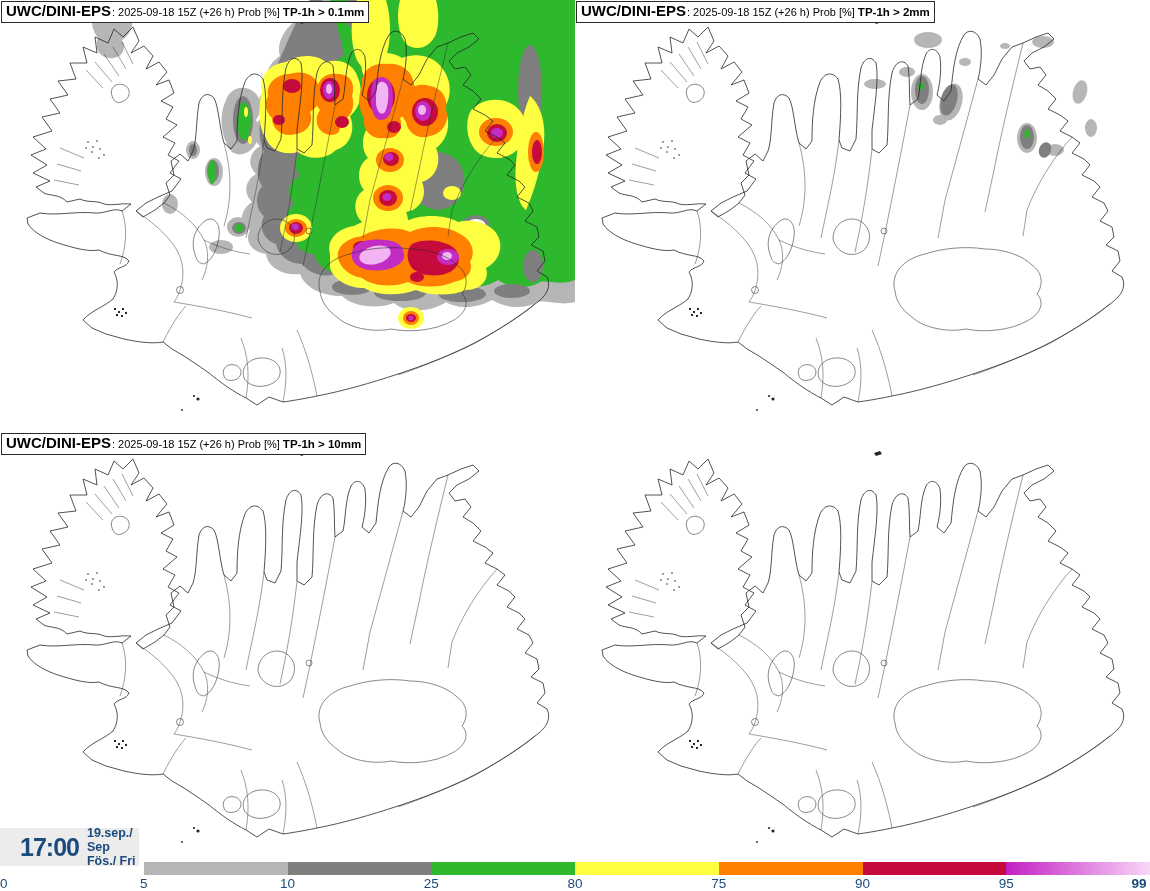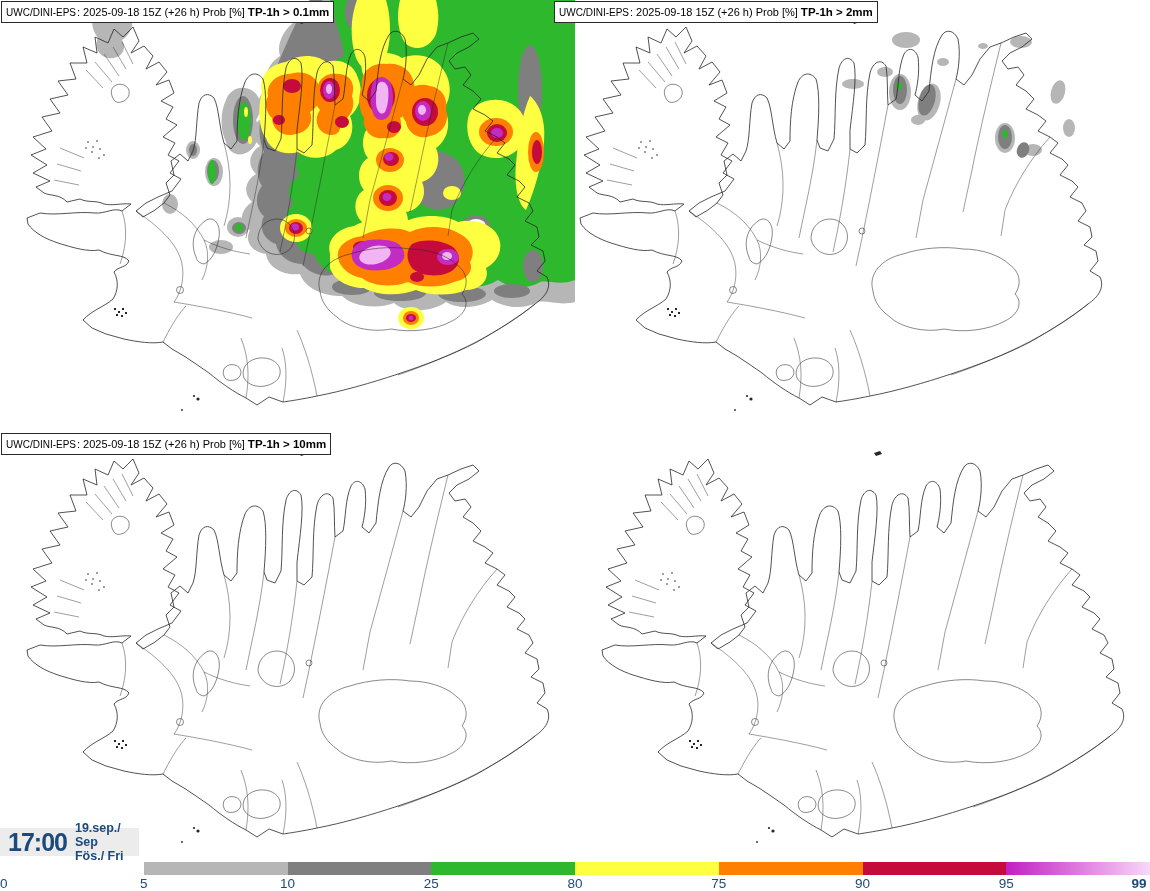--- a/index.html
+++ b/index.html
@@ -16,26 +16,26 @@
   
   .f-lg{fill:var(--prob_lightgray);} .f-dg{fill:var(--prob_darkgray);}
   .f-gr{fill:var(--prob_green);}     .f-ye{fill:var(--prob_yellow);}
   .f-or{fill:var(--prob_orange);}    .f-cr{fill:var(--prob_crimson);}
   .f-mg{fill:var(--prob_magenta);}   .f-pk{fill:var(--prob_pink);}
   .f-wh{fill:#ffffff;}
   .ring-dg{fill:none;stroke:var(--prob_darkgray);stroke-width:4;}
   
   .titlebox{position:absolute;top:1px;left:1px;background:#fff;border:1px solid #2a2a2a;
             padding:1px 4px 2px 4px;white-space:nowrap;line-height:15px;color:#000;}
-  .t-model{font-weight:400;font-size:10px;margin-top:16px;}
+  .t-model{font-weight:700;font-size:15px;margin-top:16px;}
   .t-run{font-size:11px;padding:0 3px 0 1px;text-align:center;}
   .t-param{font-weight:700;font-size:11.5px;}
   
-  .timebox{position:absolute;left:0;top:828px;width:139px;height:28px;background:var(--timebox_bg);
-           display:flex;align-items:center;gap:8px;padding-left:8px;box-sizing:border-box;z-index:5;}
+  .timebox{position:absolute;left:0;top:828px;width:139px;height:38px;background:var(--timebox_bg);
+           display:flex;align-items:center;gap:8px;padding-left:20px;box-sizing:border-box;z-index:5;}
   .time{font-size:25px;font-weight:700;color:var(--label_navy);letter-spacing:-1px;}
   .date{font-size:12.5px;font-weight:700;color:var(--label_navy);line-height:1.12;}
   .legend{position:absolute;left:0;top:862px;width:1150px;z-index:4;}
   .legend-bar{position:relative;height:13px;}
   .seg{position:absolute;top:0;height:100%;}
   .legend-ticks{position:relative;height:16px;}
   .tick{position:absolute;top:1px;transform:translateX(-50%);font-size:13.5px;color:var(--label_navy);}
   .tick.first{transform:none;}
   .tick.last{transform:translateX(-100%);}
 </style>
@@ -168,21 +168,21 @@
         <ellipse class="f-pk" cx="375" cy="255" rx="16" ry="9" transform="rotate(-14 375 255)"></ellipse>
         <ellipse class="f-pk" cx="447" cy="256" rx="5" ry="4"></ellipse>
         <ellipse class="f-pk" cx="329" cy="89" rx="3" ry="5"></ellipse>
         <ellipse class="f-pk" cx="422" cy="110" rx="4" ry="5"></ellipse>
       </g>
       <use href="#iceland"></use>
     </svg>
     <div class="titlebox"><span class="t-model">UWC/DINI-EPS</span><span class="t-run">: 2025-09-18 15Z (+26 h) Prob [%]</span><span class="t-param">TP-1h &gt; 0.1mm</span></div>
   </section>
 
-  <section class="panel" style="left:553px;top:0">
+  <section class="panel" style="left:575px;top:0">
     <svg class="map" viewBox="0 0 575 432">
       <g>
         <ellipse class="f-lg" cx="353" cy="40" rx="14" ry="8"></ellipse>
         <ellipse class="f-lg" cx="468" cy="42" rx="11" ry="6"></ellipse>
         <ellipse class="f-lg" cx="300" cy="84" rx="11" ry="5"></ellipse>
         <ellipse class="f-lg" cx="332" cy="72" rx="8" ry="5"></ellipse>
         <ellipse class="f-lg" cx="390" cy="62" rx="6" ry="4"></ellipse>
         <ellipse class="f-lg" cx="505" cy="92" rx="7" ry="12" transform="rotate(15 505 92)"></ellipse>
         <ellipse class="f-lg" cx="516" cy="128" rx="6" ry="9"></ellipse>
         <ellipse class="f-lg" cx="480" cy="150" rx="9" ry="6"></ellipse>

